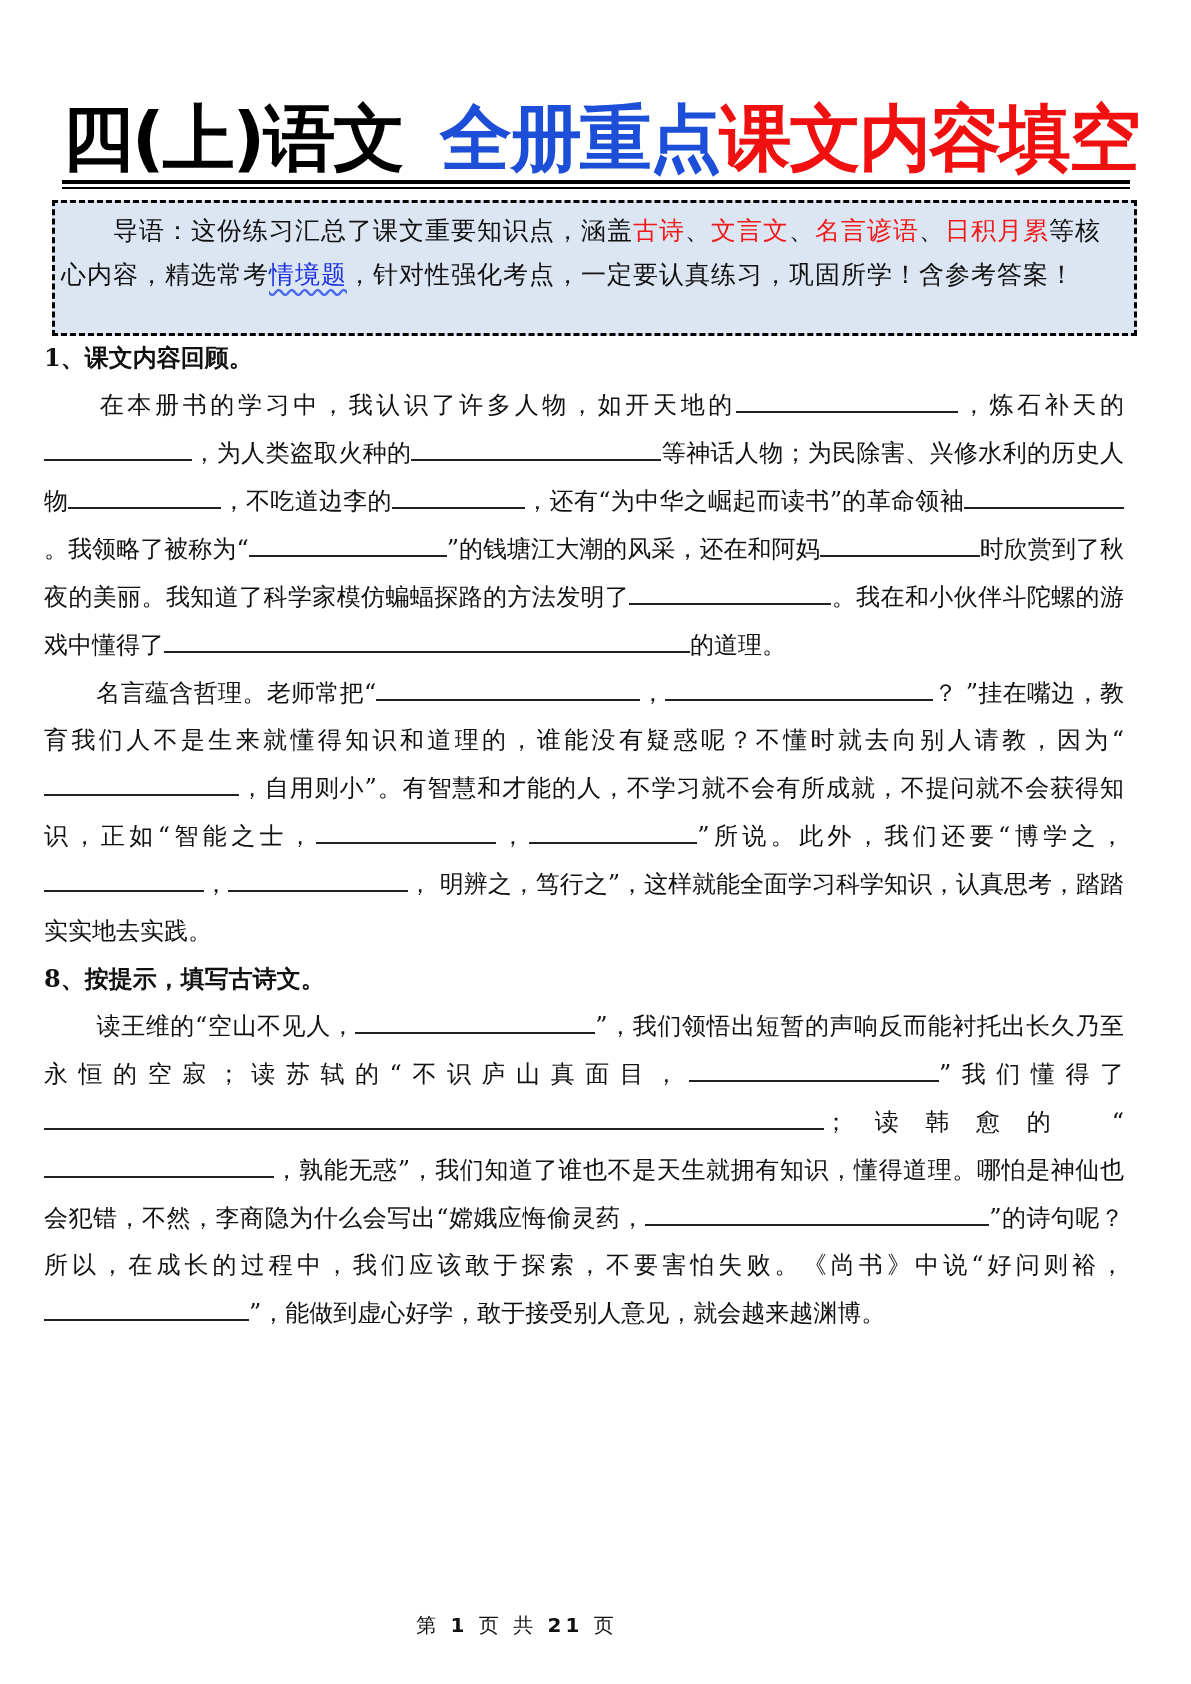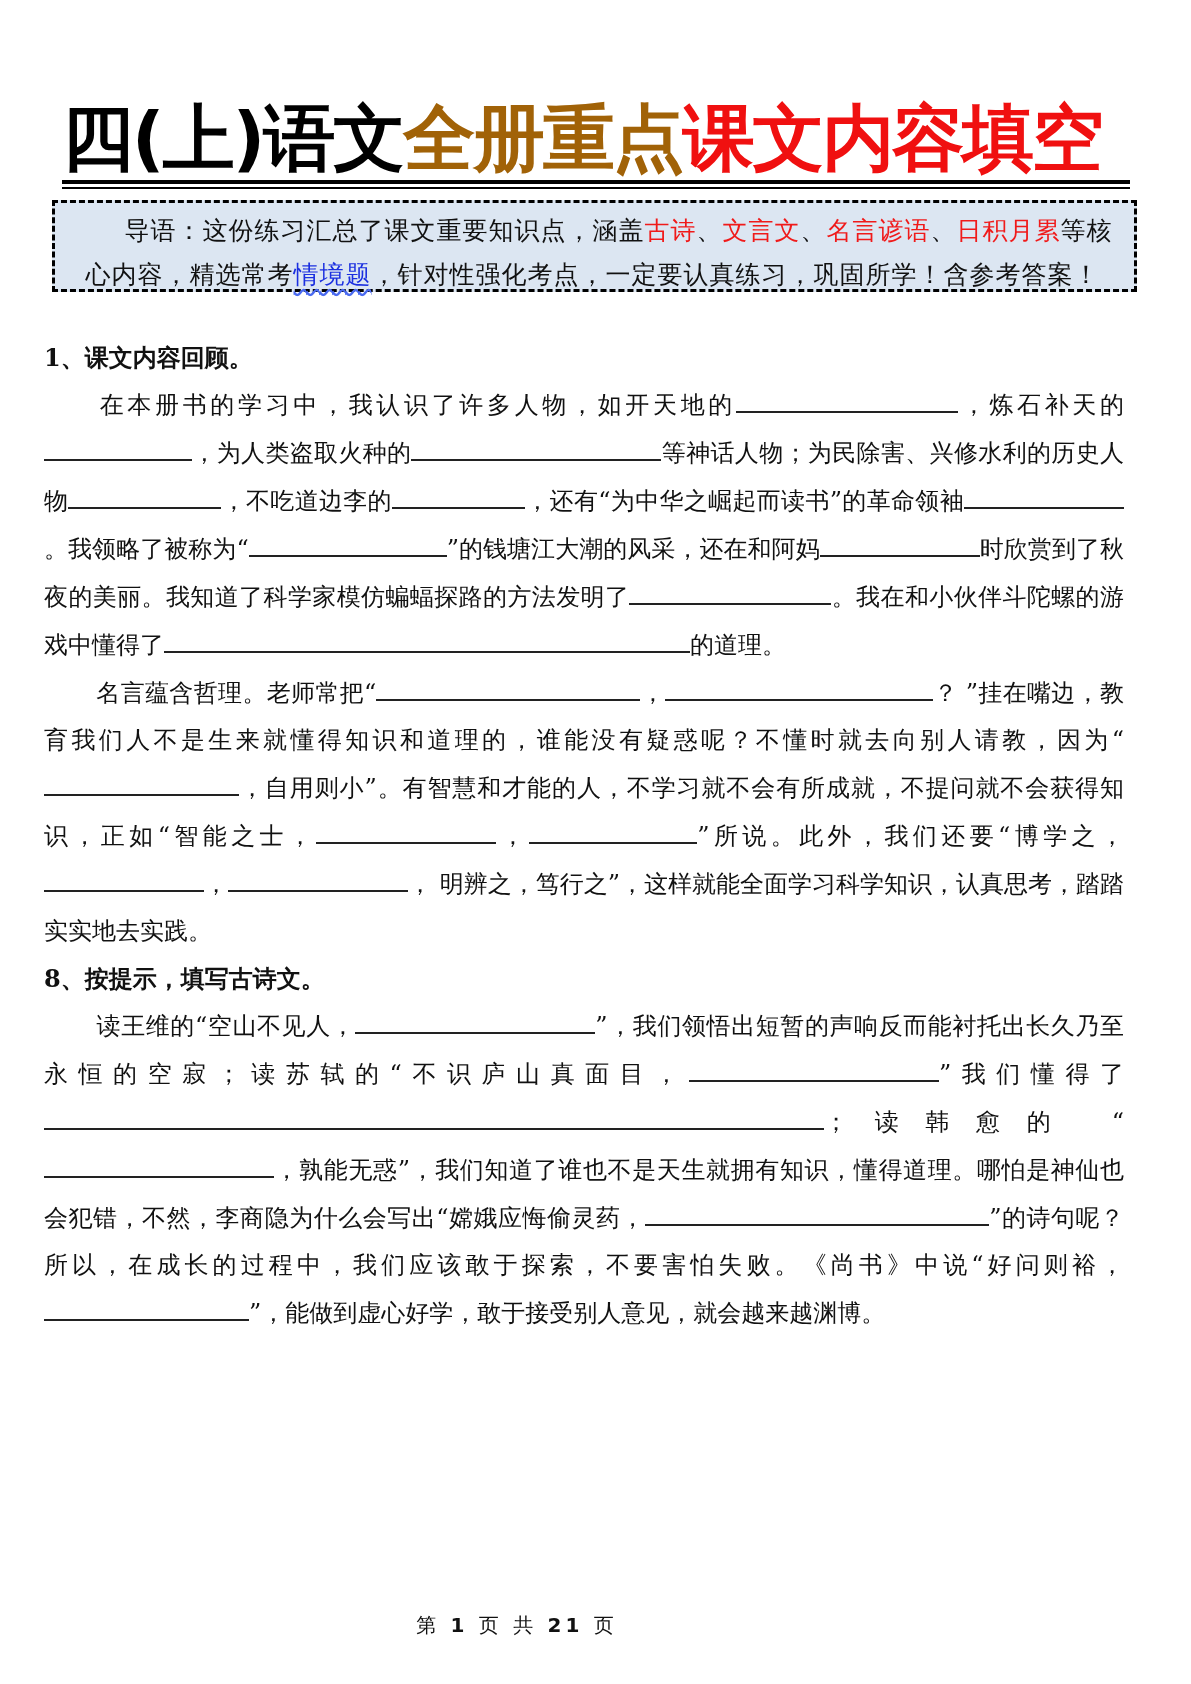--- a/index.html
+++ b/index.html
@@ -3,28 +3,28 @@
 <meta charset="utf-8">
 <style>
   html, body { margin: 0; padding: 0; background: #ffffff; }
   body { width: 1191px; height: 1684px; position: relative; overflow: hidden;
          font-family: "DejaVu Serif", "Liberation Serif", serif; color: #111; }
   .title { position: absolute; left: 62px; top: 98px; width: 1070px; height: 80px;
            font-family: "DejaVu Sans", "Liberation Sans", sans-serif; font-weight: bold;
            font-size: 72px; line-height: 80px; letter-spacing: -2px; white-space: nowrap;
            transform-origin: left top; }
   .title .t-black { color: #000; }
-  .title .t-blue { color: #a16207; }
+  .title .t-blue { color: #1d4ed8; margin-left: 37px; }
   .title .t-red { color: #f01010; }
   .title-rule1 { position: absolute; left: 62px; top: 180px; width: 1068px; height: 4px; background: #000; }
   .title-rule2 { position: absolute; left: 62px; top: 187px; width: 1068px; height: 2px; background: #000; }
-  .intro-box { position: absolute; left: 52px; top: 200px; width: 1085px; height: 92px;
+  .intro-box { position: absolute; left: 52px; top: 200px; width: 1085px; height: 136px;
                background: #dce6f2; border: 3px dashed #000; box-sizing: border-box;
                padding: 6px 10px 0 6px; font-family: "DejaVu Serif", serif; font-size: 25px;
-               line-height: 44px; letter-spacing: 1px; text-align: center; }
+               line-height: 44px; letter-spacing: 1px; }
   .intro-box .red { color: #f01a1a; }
   .intro-box .blue { color: #1a2fe0; text-decoration: underline wavy #4a6af0; text-underline-offset: 5px; }
   .content { position: absolute; left: 44px; top: 334px; width: 1080px; font-size: 24px; line-height: 47px; }
   .q-head { font-weight: bold; font-size: 24px; height: 47px; white-space: nowrap; }
   .para { text-align: justify; }
   .indent { display: inline-block; width: 52px; }
   .blank { display: inline-block; border-bottom: 2px solid #222; height: 30px; vertical-align: baseline; }
   .footer { position: absolute; left: 0; top: 1612px; width: 1034px; text-align: center;
             font-size: 20px; font-family: "DejaVu Sans", sans-serif; letter-spacing: 4px; }
   .footer b { font-weight: bold; }

